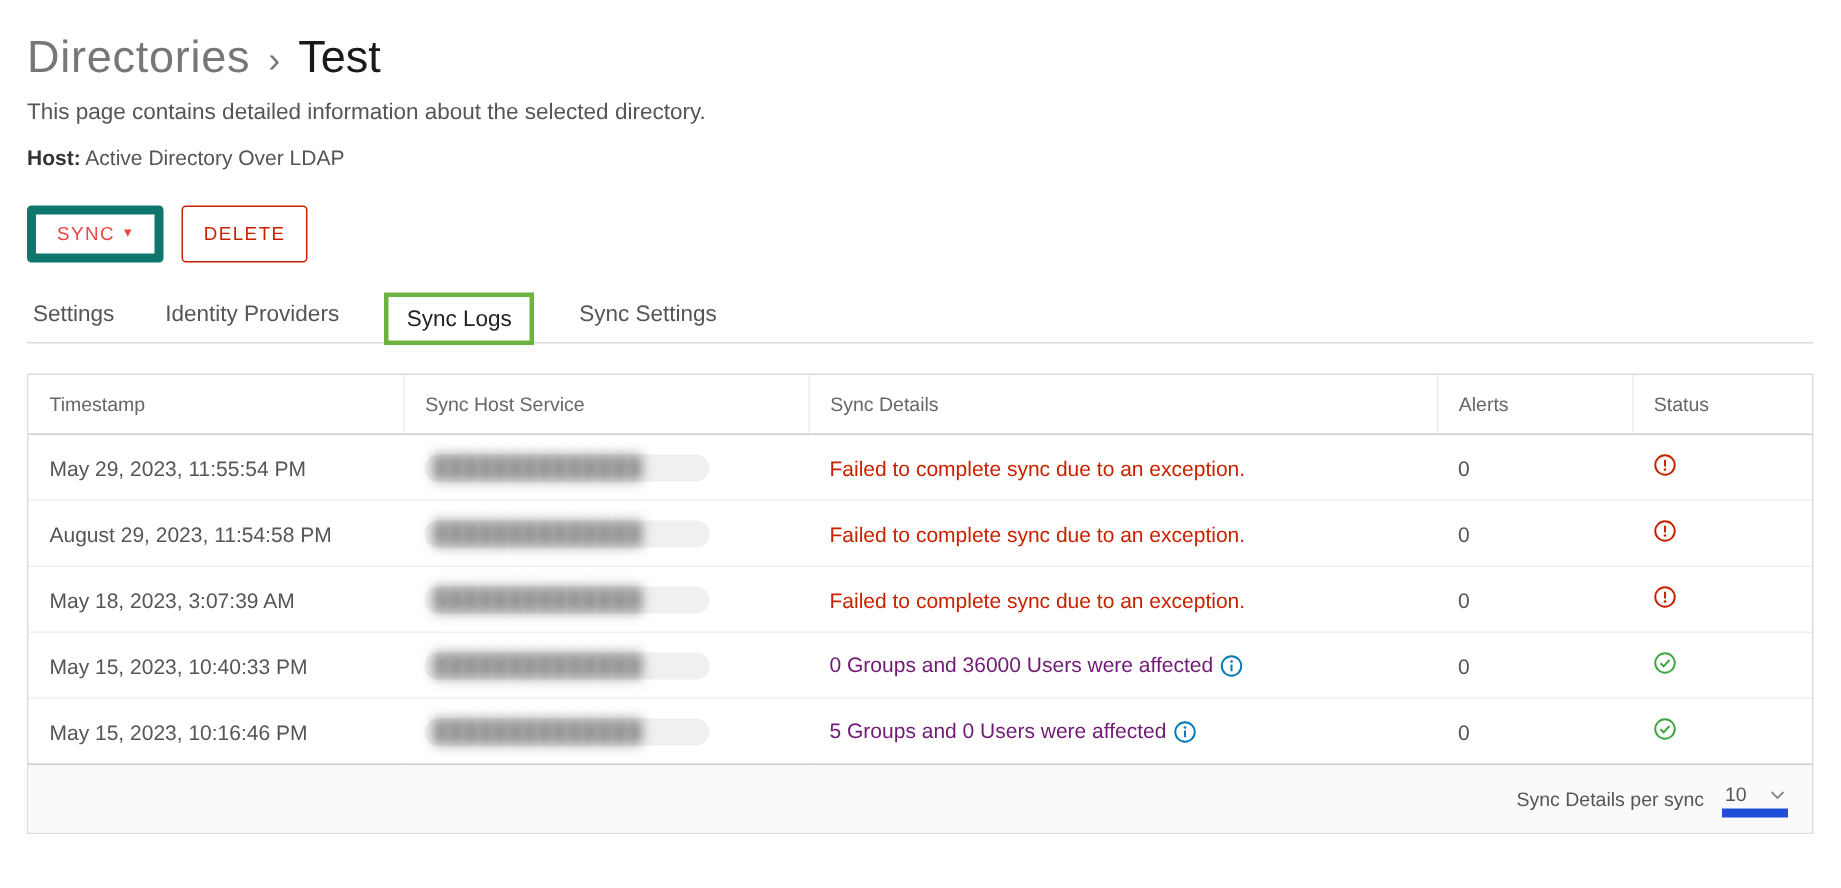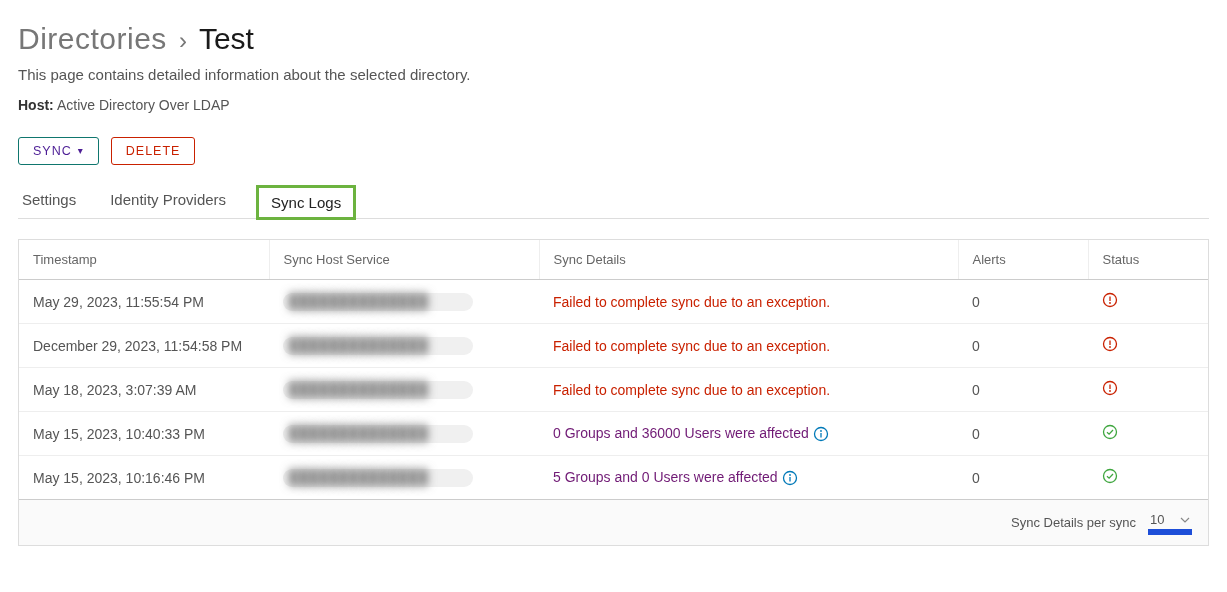--- a/index.html
+++ b/index.html
@@ -57,21 +57,21 @@
     border-radius: 3px;
     padding: 6px 14px;
     font-size: 12.5px;
     letter-spacing: 1px;
     cursor: pointer;
     display: inline-flex;
     align-items: center;
     gap: 6px;
     font-weight: 500;
   }
-  .btn-sync { border: 1px solid #0f766e; color: #4c1d95; }
+  .btn-sync { border: 6px solid #0f766e; color: #ef4444; }
   .btn-delete { border: 1px solid #c92100; color: #c92100; }
   .chev { font-size: 10px; line-height: 1; }
   .tabs {
     display: flex;
     gap: 26px;
     border-bottom: 1px solid #ddd;
     align-items: flex-end;
     position: relative;
   }
   .tab {
@@ -186,20 +186,21 @@
     </button>
     <button class="btn btn-delete">
       <span>DELETE</span>
     </button>
   </div>
 
   <div class="tabs">
     <div class="tab">Settings</div>
     <div class="tab">Identity Providers</div>
     <div class="tab active highlight">Sync Logs</div>
+    <div class="tab">Sync Settings</div>
   </div>
 
   <div class="table-wrap">
     <table>
       <thead>
         <tr>
           <th class="col-timestamp">Timestamp</th>
           <th class="col-host">Sync Host Service</th>
           <th>Sync Details</th>
           <th class="col-alerts">Alerts</th>
@@ -214,21 +215,21 @@
             <td>0</td>
             <td><span class="status-icon">
                 <svg width="16" height="16" viewBox="0 0 16 16">
                   <circle cx="8" cy="8" r="6.5" stroke="#c92100" stroke-width="1.3" fill="none"></circle>
                   <line x1="8" y1="4.5" x2="8" y2="9" stroke="#c92100" stroke-width="1.3"></line>
                   <circle cx="8" cy="11" r="0.9" fill="#c92100"></circle>
                 </svg>
               </span></td>
           </tr>
           <tr>
-            <td>December 29, 2023, 11:54:58 PM</td>
+            <td>August 29, 2023, 11:54:58 PM</td>
             <td><span class="blurred">██████████████</span></td>
             <td><span class="err-text">Failed to complete sync due to an exception.</span></td>
             <td>0</td>
             <td><span class="status-icon">
                 <svg width="16" height="16" viewBox="0 0 16 16">
                   <circle cx="8" cy="8" r="6.5" stroke="#c92100" stroke-width="1.3" fill="none"></circle>
                   <line x1="8" y1="4.5" x2="8" y2="9" stroke="#c92100" stroke-width="1.3"></line>
                   <circle cx="8" cy="11" r="0.9" fill="#c92100"></circle>
                 </svg>
               </span></td>

